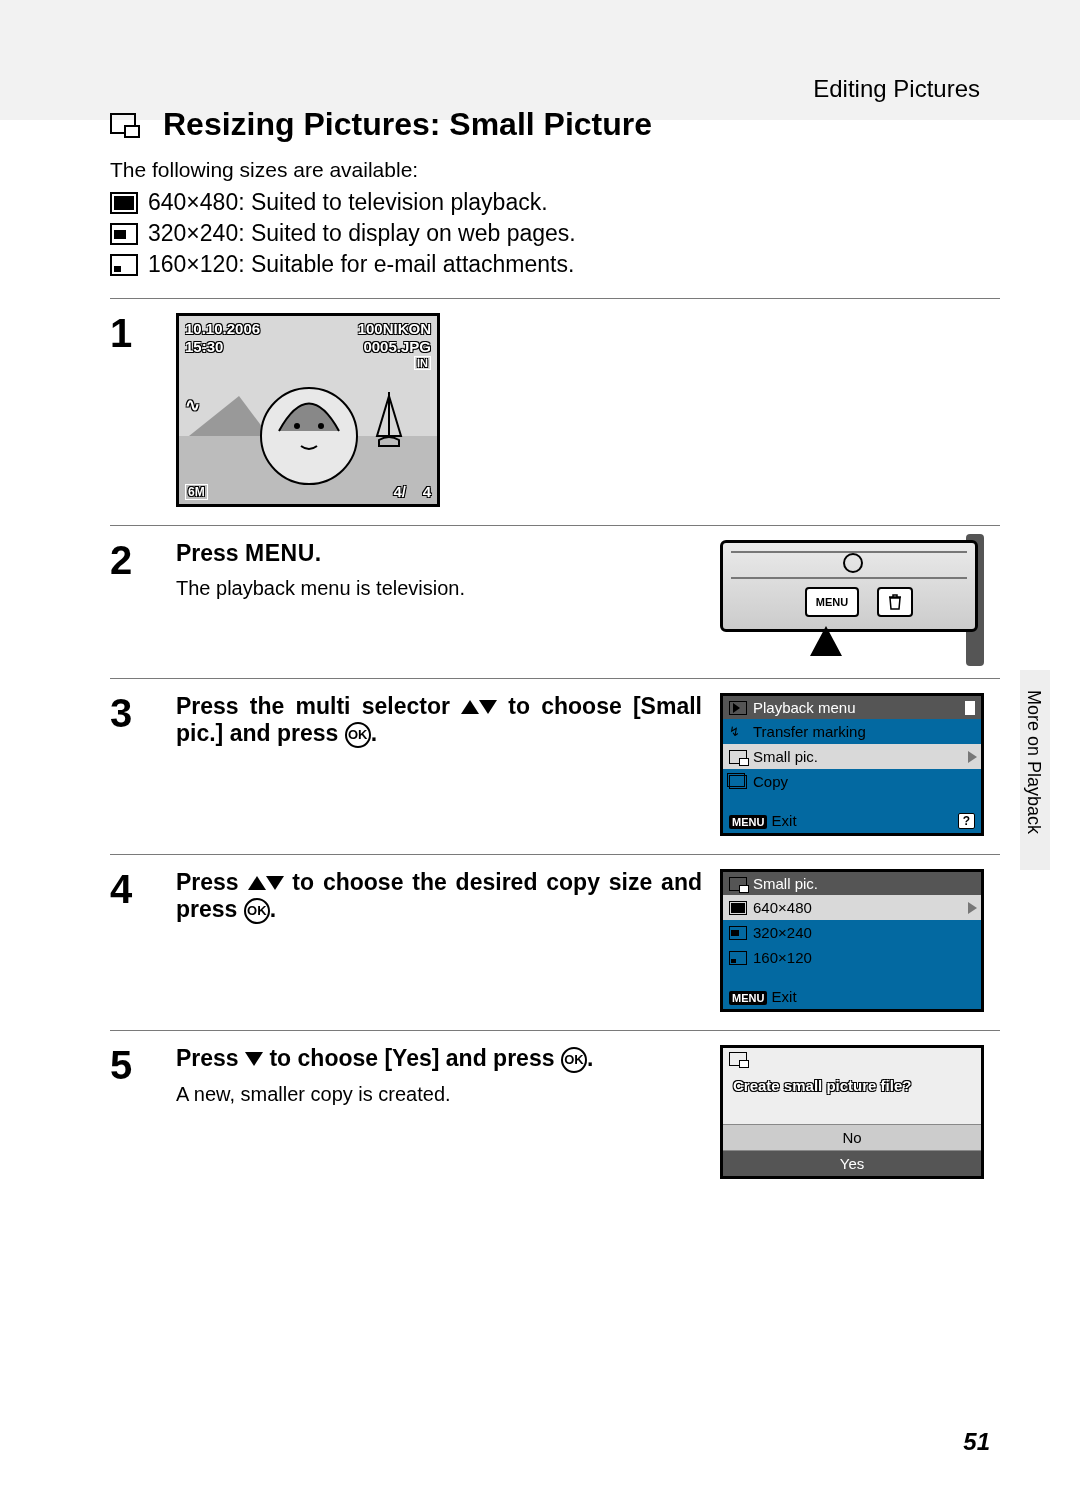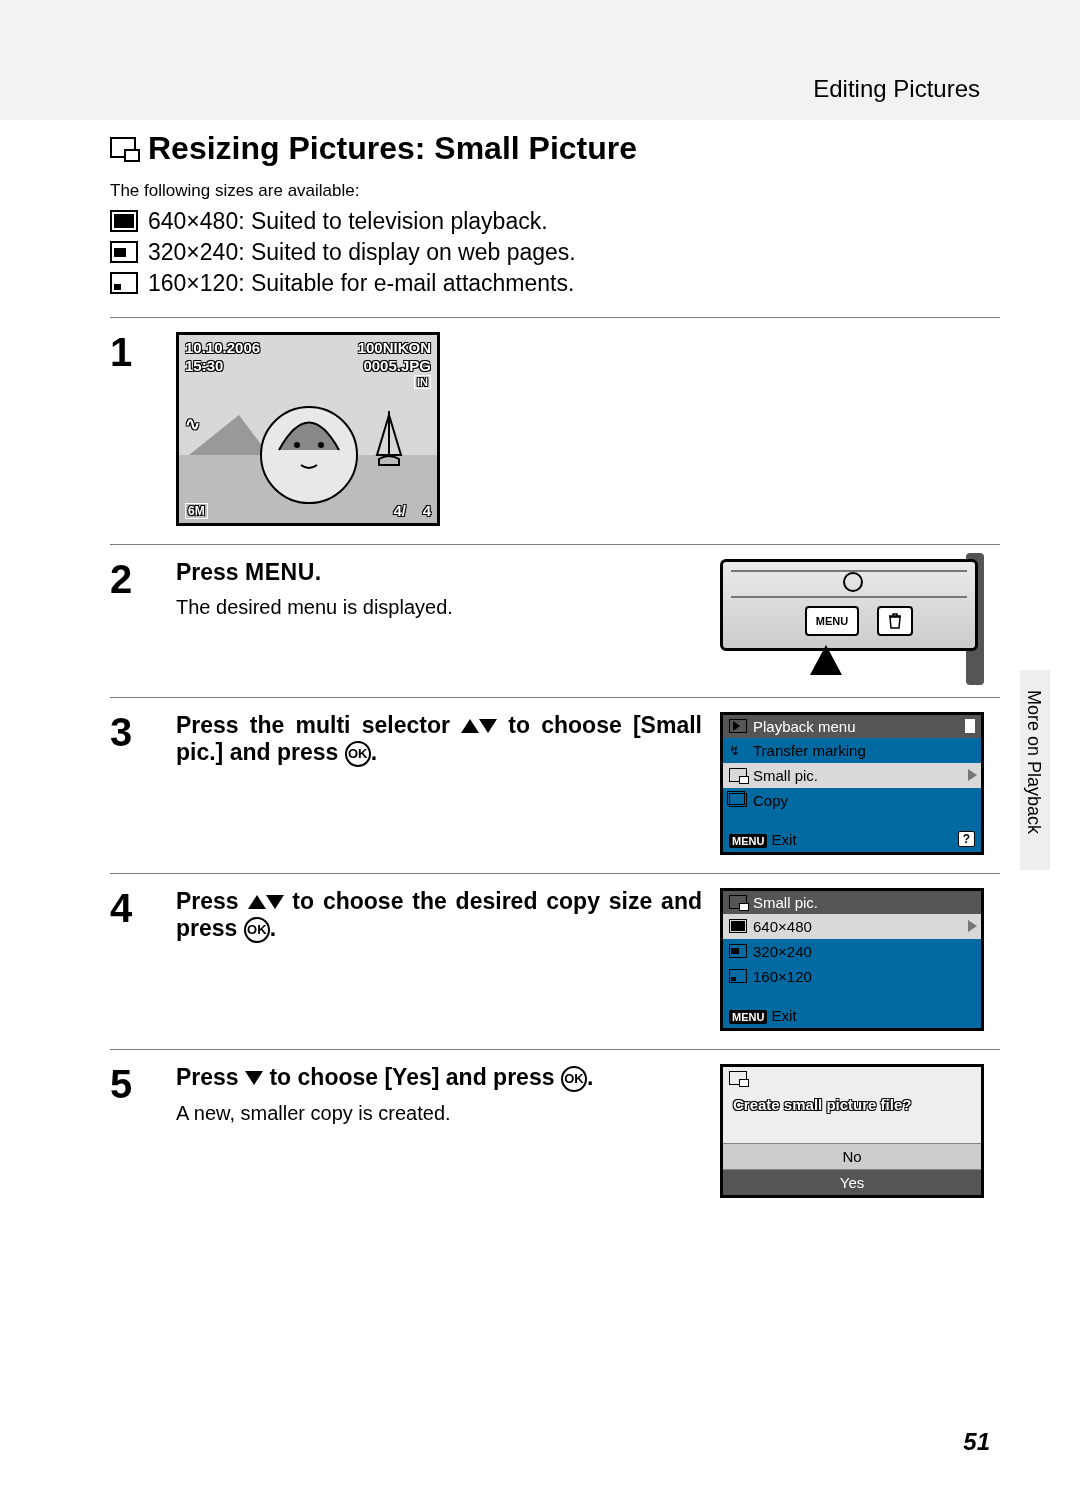--- a/index.html
+++ b/index.html
@@ -24,41 +24,41 @@
     background: #f2f2f2;
   }
   .header-title {
     position: absolute;
     top: 75px;
     right: 100px;
     font-size: 24px;
   }
   .section-title {
     position: relative;
-    margin-top: 60px;
+    margin-top: 36px;
     font-size: 32px;
     font-weight: bold;
     display: flex;
     align-items: center;
-    gap: 10px;
+    gap: 25px;
   }
   .small-pic-head-icon {
     width: 28px; height: 23px;
     display: inline-block;
     position: relative;
   }
   .small-pic-head-icon::before{
     content:""; position:absolute; left:0; top:0; width:22px; height:17px;
     border:2.5px solid #000;
   }
   .small-pic-head-icon::after{
     content:""; position:absolute; right:-2px; bottom:-2px; width:12px; height:9px;
     background:#fff; border:2.5px solid #000;
   }
-  .intro { font-size: 17px; margin-top: 12px; line-height: 1.45; }
+  .intro { font-size: 21px; margin-top: 12px; line-height: 1.45; }
   .size-row { display:flex; align-items:center; gap:10px; font-size:23px; margin-top:4px;}
   .sz-ic { width:24px; height:18px; border:2px solid #000; position:relative; }
   .sz-ic.b640 .in{position:absolute;left:2px;top:2px;right:2px;bottom:2px;background:#000;}
   .sz-ic.b320 .in{position:absolute;left:2px;top:5px;width:12px;height:9px;background:#000;}
   .sz-ic.b160 .in{position:absolute;left:2px;bottom:2px;width:7px;height:6px;background:#000;}
 
   .steps { margin-top: 20px; }
   .step {
     display: grid;
     grid-template-columns: 48px 1fr 280px;
@@ -214,21 +214,21 @@
         </div>
       </div>
     </div>
 
     <div class="step">
       <div class="step-num">2</div>
       <div class="step-body">
         <div class="step-head">
           <span>Press </span><span class="menu-word">MENU</span><span>.</span>
         </div>
-        <div class="step-sub">The desired menu is displayed.</div>
+        <div class="step-sub">The playback menu is television.</div>
       </div>
       <div>
         <div class="cam">
           <div class="edge"></div>
           <div class="body">
             <div class="lines"></div>
             <div class="dot"></div>
             <div class="btn menu">MENU</div>
             <div class="btn trash">
               <svg width="16" height="18">

